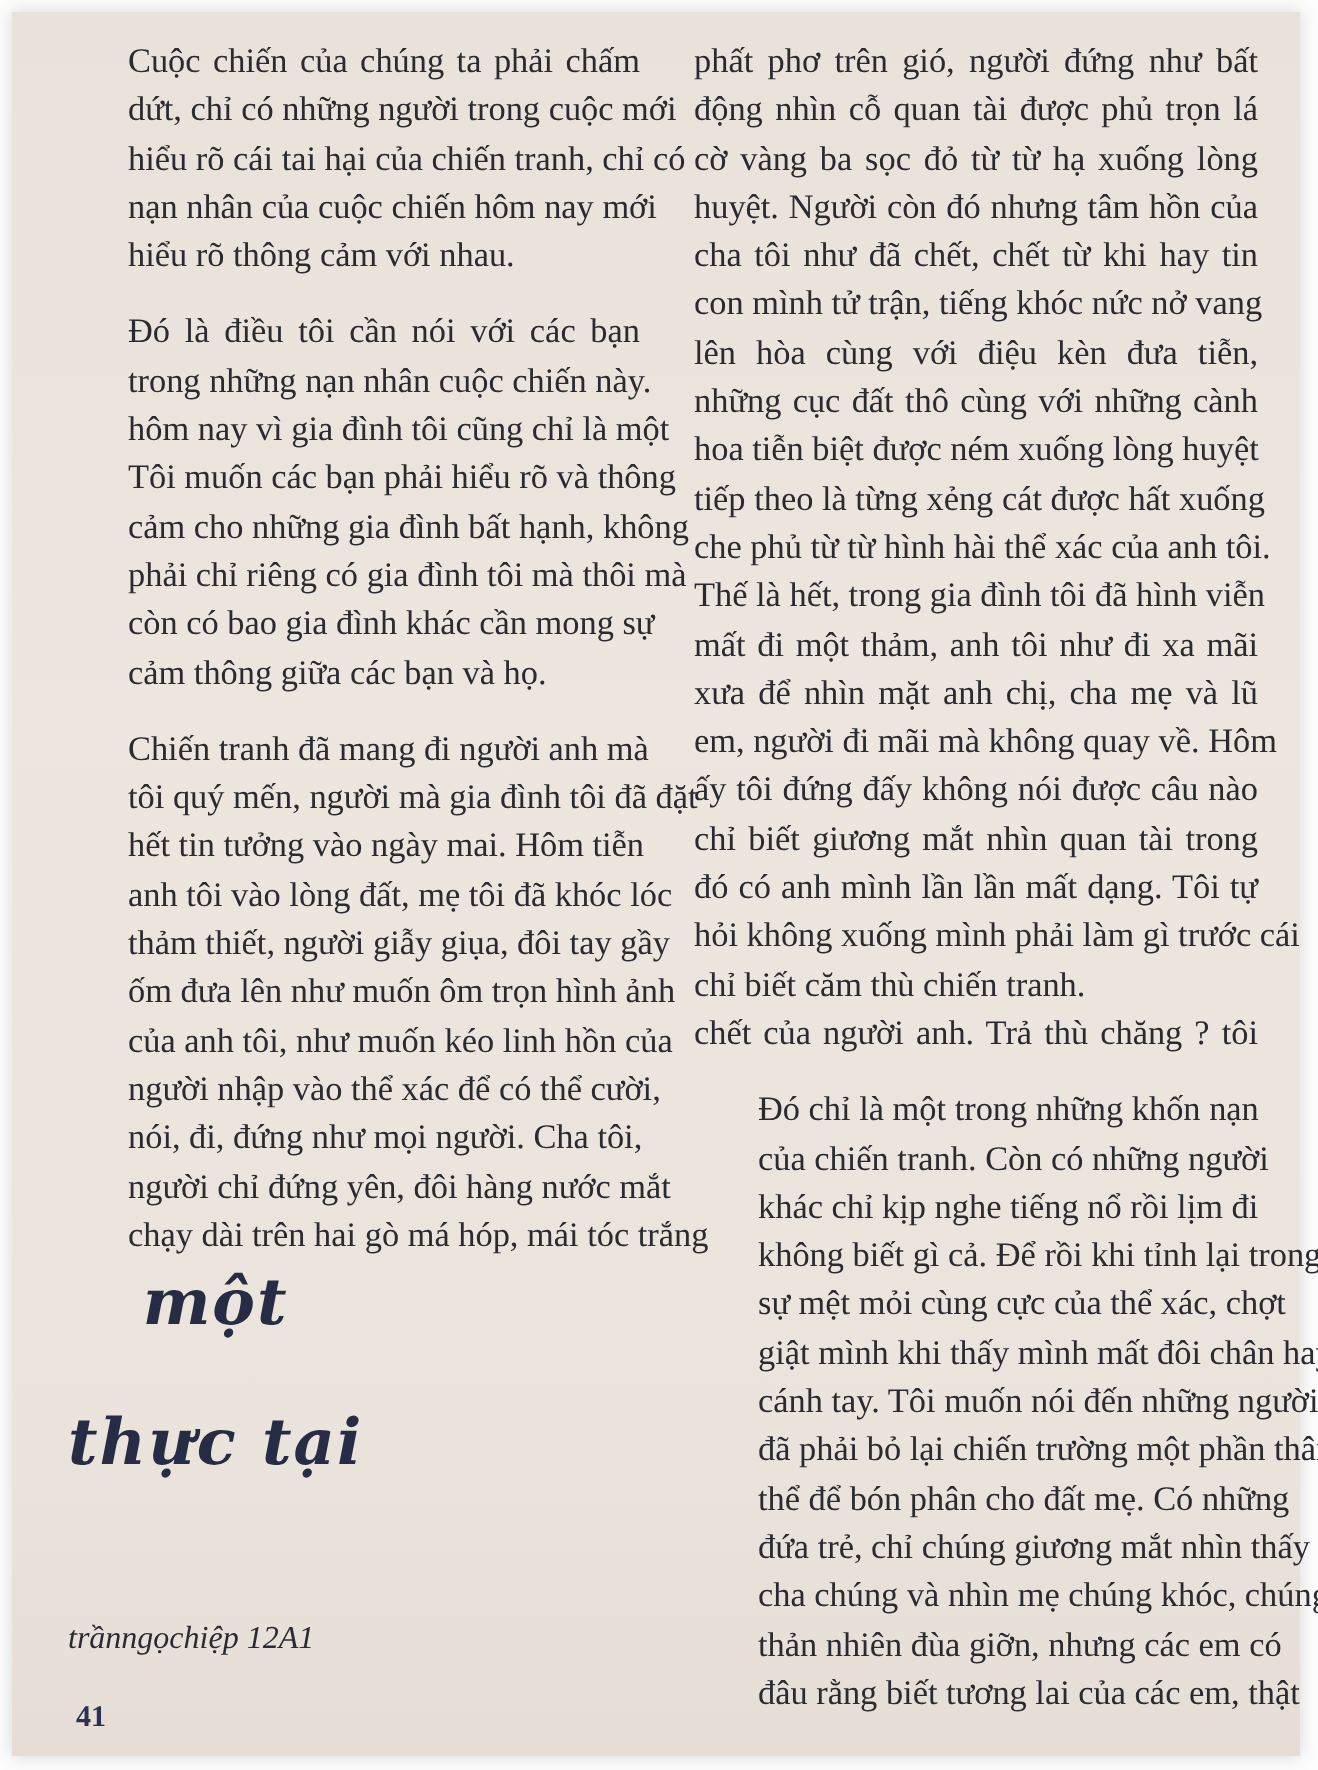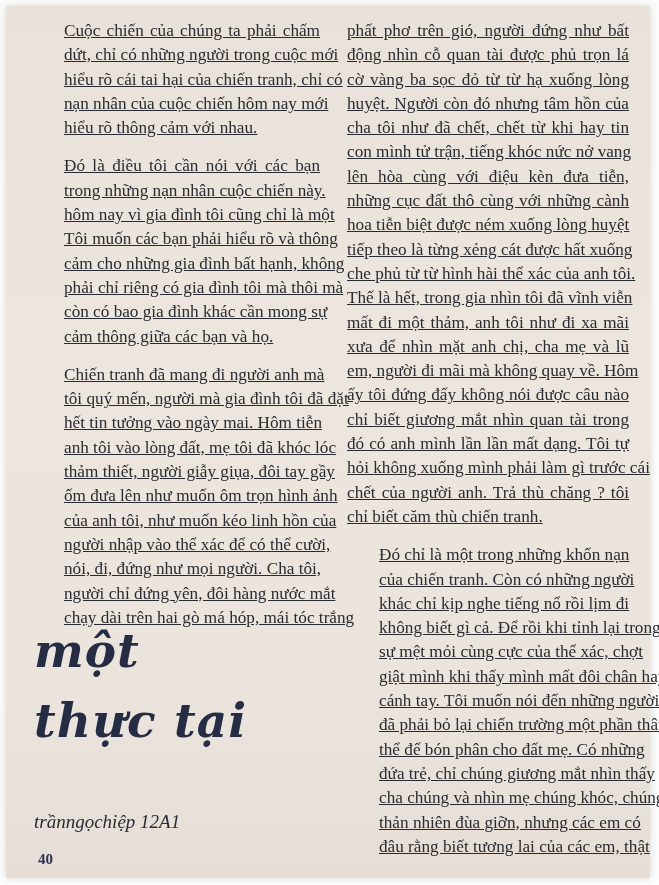--- a/index.html
+++ b/index.html
@@ -16,37 +16,38 @@
   .col {
     position: absolute;
     font-family: "Liberation Serif", "DejaVu Serif", serif;
     color: #2a2b30;
     font-size: 17.2px;
     line-height: 24.3px;
     text-align: justify;
   }
   .col-left { left: 26px; top: 13px; width: 288px; }
   .col-right { left: 341px; top: 13px; width: 282px; }
-  .col p { margin: 0 0 14px 0; text-indent: 0; text-decoration: underline; }
+  .col p { margin: 0 0 14px 0; text-indent: 0; }
   .col p.indent { text-indent: 32px; }
   .col .line { display: block; text-align-last: justify; white-space: nowrap; }
   .col .line.last { text-align-last: left; }
   .title {
     position: absolute; left: 28px; top: 610px;
     font-family: "DejaVu Serif", serif;
     font-style: italic; font-weight: bold;
     color: #252c44;
-    font-size: 47px; line-height: 70px;
+    font-size: 32px; line-height: 70px;
     letter-spacing: 1px;
+    text-align: center;
   }
   .title span { display: block; }
   .byline {
     position: absolute; left: 28px; top: 805px;
     font-family: "Liberation Serif", serif; font-style: italic;
-    color: #2a2b33; font-size: 19px;
+    color: #2a2b33; font-size: 16px;
   }
   .pagenum {
     position: absolute; left: 32px; top: 845px;
     font-family: "Liberation Serif", serif; font-weight: bold;
     color: #2b3150; font-size: 15px;
   }
   .ghost {
     position: absolute; left: 255px; top: 740px;
     font-family: "Liberation Serif", serif; font-size: 26px; color: rgba(150,150,150,0.12);
     letter-spacing: 4px; line-height: 50px;
@@ -91,45 +92,45 @@
   </div>
 
   <div class="ghost">​</div>
 
   <div class="title">
     <span>một</span>
     <span>thực  tại</span>
   </div>
 
   <div class="byline">trầnngọchiệp 12A1</div>
-  <div class="pagenum">40</div>
+  <div class="pagenum">41</div>
 
   <div class="col col-right">
     <p>
       <span class="line">phất phơ trên gió, người đứng như bất</span>
       <span class="line">động nhìn cỗ quan tài được phủ trọn lá</span>
       <span class="line">cờ vàng ba sọc đỏ từ từ hạ xuống lòng</span>
       <span class="line">huyệt. Người còn đó nhưng tâm hồn của</span>
       <span class="line">cha tôi như đã chết, chết từ khi hay tin</span>
       <span class="line">con mình tử trận, tiếng khóc nức nở vang</span>
       <span class="line">lên hòa cùng với điệu kèn đưa tiễn,</span>
       <span class="line">những cục đất thô cùng với những cành</span>
       <span class="line">hoa tiễn biệt được ném xuống lòng huyệt</span>
       <span class="line">tiếp theo là từng xẻng cát được hất xuống</span>
       <span class="line">che phủ từ từ hình hài thể xác của anh tôi.</span>
-      <span class="line">Thế là hết, trong gia nhìn tôi đã vĩnh viễn</span>
+      <span class="line">Thế là hết, trong gia đình tôi đã hình viễn</span>
       <span class="line">mất đi một thảm, anh tôi như đi xa mãi</span>
       <span class="line">xưa để nhìn mặt anh chị, cha mẹ và lũ</span>
       <span class="line">em, người đi mãi mà không quay về. Hôm</span>
       <span class="line">ấy tôi đứng đấy không nói được câu nào</span>
       <span class="line">chỉ biết giương mắt nhìn quan tài trong</span>
       <span class="line">đó có anh mình lần lần mất dạng. Tôi tự</span>
       <span class="line">hỏi không xuống mình phải làm gì trước cái</span>
+      <span class="line last">chỉ biết căm thù chiến tranh.</span>
       <span class="line">chết của người anh. Trả thù chăng ? tôi</span>
-      <span class="line last">chỉ biết căm thù chiến tranh.</span>
     </p>
     <p class="indent">
       <span class="line">Đó chỉ là một trong những khốn nạn</span>
       <span class="line">của chiến tranh. Còn có những người</span>
       <span class="line">khác chỉ kịp nghe tiếng nổ rồi lịm đi</span>
       <span class="line">không biết gì cả. Để rồi khi tỉnh lại trong</span>
       <span class="line">sự mệt mỏi cùng cực của thể xác, chợt</span>
       <span class="line">giật mình khi thấy mình mất đôi chân hay</span>
       <span class="line">cánh tay. Tôi muốn nói đến những người</span>
       <span class="line">đã phải bỏ lại chiến trường một phần thân</span>

